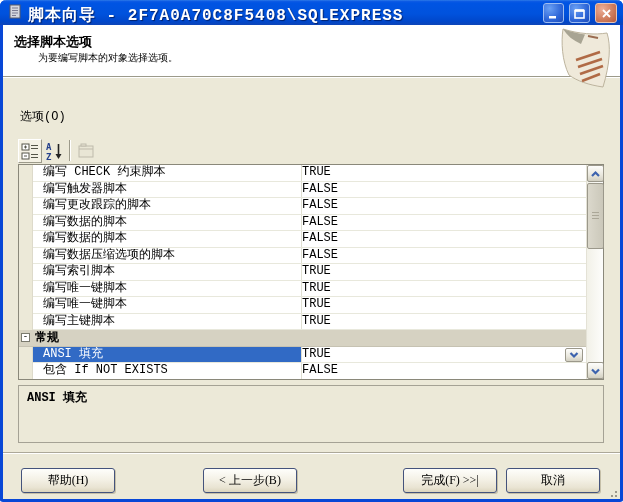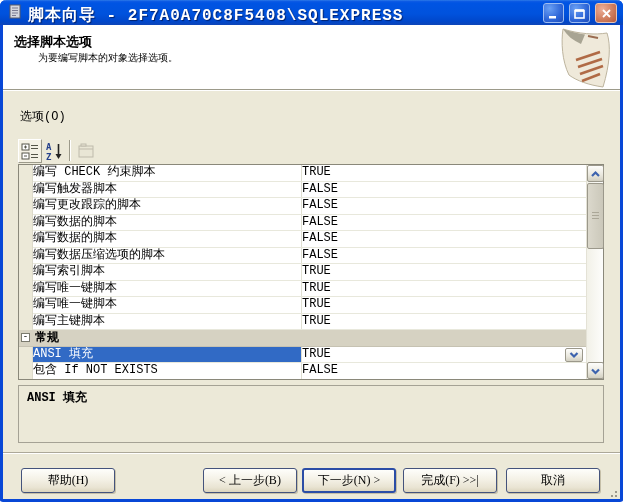--- a/index.html
+++ b/index.html
@@ -29,21 +29,21 @@
   }
   .tb-buttons { position:absolute; right:6px; top:3px; display:flex; gap:5px; }
   .tbbtn {
     width:21px; height:20px; padding:0; border-radius:3px; cursor:pointer;
     border:1px solid #9DBCF0; display:flex; align-items:center; justify-content:center;
   }
   .tbbtn.minmax { background:radial-gradient(circle at 30% 25%,#6AA0F4,#2E66D8 60%,#1C4CBB); }
   .tbbtn.close  { width:22px; background:radial-gradient(circle at 32% 28%,#ECAE98,#D07E5E 55%,#B55A3C); border-color:#E8C4B4; }
   
   .header {
-    position:absolute; left:0; right:0; top:25px; height:65px; background:#FFFFFF;
+    position:absolute; left:0; right:0; top:25px; height:52px; background:#FFFFFF;
     border-bottom:1px solid #9C9A8A; box-shadow:0 1px 0 #FFFFFF;
   }
   .header-title { position:absolute; left:11px; top:8px; font-weight:bold; font-size:13px; }
   .header-subtitle { position:absolute; left:35px; top:26px; font-size:10px; }
   .header-image { position:absolute; right:5px; top:2px; width:67px; height:66px; }
   
   .options-label { position:absolute; left:17px; top:108px; }
   .toolbar { position:absolute; left:15px; top:138px; height:25px; display:flex; align-items:center; }
   .tool {
     width:24px; height:24px; padding:1px; background:transparent; border:1px solid transparent;
@@ -60,21 +60,21 @@
     position:absolute; left:15px; top:164px; width:586px; height:216px;
     background:#fff; border:1px solid #8A887A;
   }
   .grid-strip {
     position:absolute; left:0; top:0; bottom:0; width:14px;
     background:#ECE9D8; border-right:1px solid #DDDACB; z-index:1;
   }
   .rows { position:absolute; left:0; top:0; right:17px; bottom:0; overflow:hidden; }
   .row { position:relative; height:16.5px; border-bottom:1px solid #E8E8DC; background:#fff; }
   .row .cell { position:absolute; top:0; bottom:0; line-height:15.5px; white-space:nowrap; overflow:hidden; }
-  .cell.name  { left:14px; width:268px; padding-left:0; z-index:2; }
+  .cell.name  { left:14px; width:268px; padding-left:10px; z-index:2; }
   .cell.value { left:282px; right:0; border-left:1px solid #E0E0D2; }
   .row.category {
     background:#D6D2C2; z-index:3; border-bottom:1px solid #C6C2B2;
   }
   .cat-box {
     position:absolute; left:2px; top:3px; width:9px; height:9px; background:#fff;
     border:1px solid #7A7A6E; font-size:9px; line-height:7px; text-align:center; z-index:4;
     cursor:pointer;
   }
   .cat-name { position:absolute; left:16px; top:0; font-weight:bold; line-height:16px; }
@@ -298,18 +298,17 @@
   </div>
 
   <div class="descpanel">
     <div class="desc-title">ANSI 填充</div>
   </div>
 
   <div class="hsep"></div>
 
   <button class="btn" style="left:18px">帮助(H)</button>
   <button class="btn" style="left:200px">&lt; 上一步(B)</button>
-  <button class="btn default" style="left:299px">下一步(N) &gt;</button>
   <button class="btn" style="left:400px">完成(F) &gt;&gt;|</button>
   <button class="btn" style="left:503px">取消</button>
 
   <div class="grip"></div>
 </div>
 
 </body></html>

